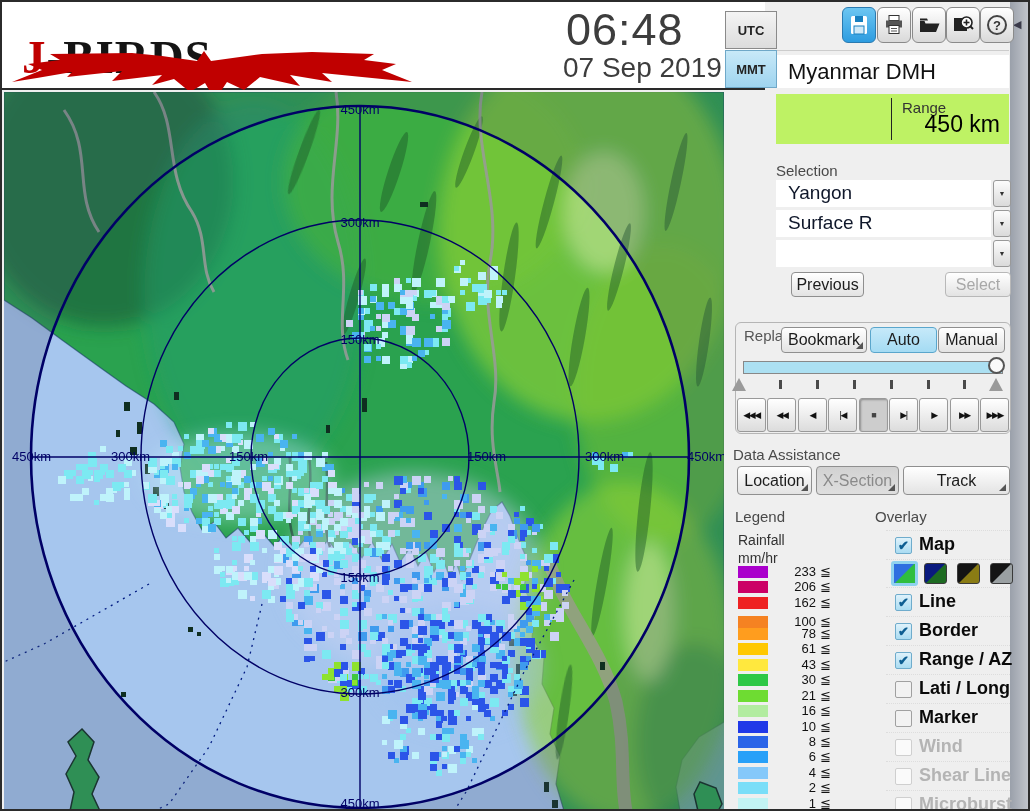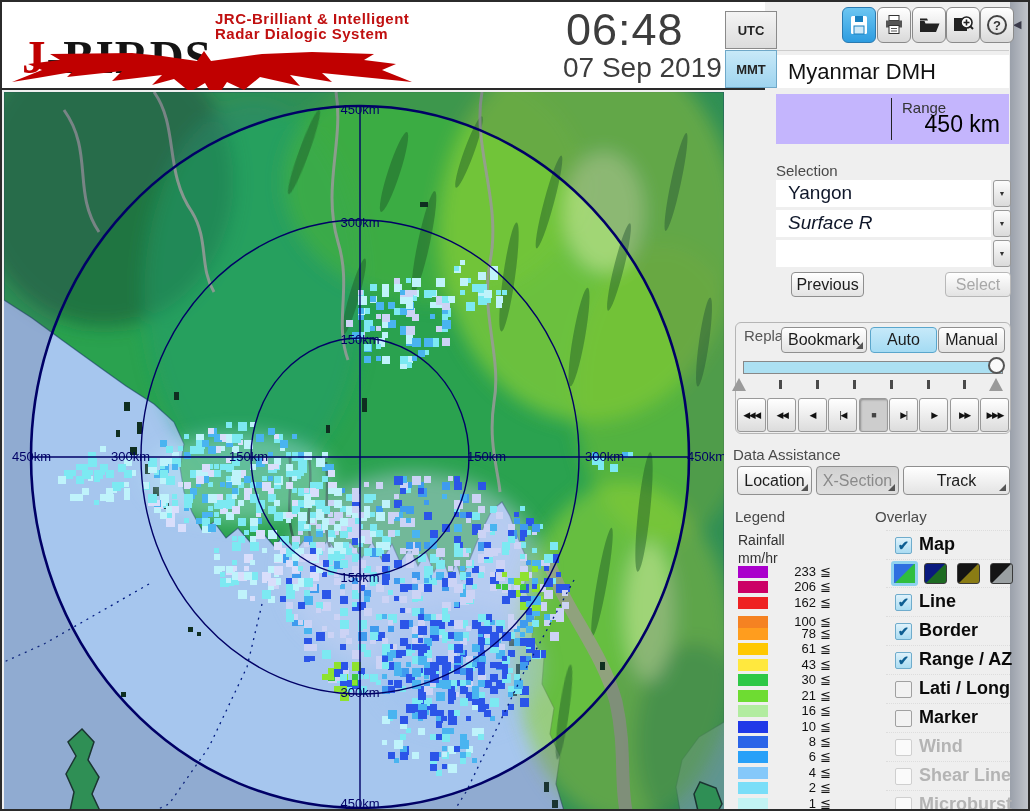--- a/index.html
+++ b/index.html
@@ -32,21 +32,21 @@
   #right-strip{left:1008px;top:0;width:22px;height:811px;background:linear-gradient(90deg,#9aa0aa,#c9ccd2);}
   #collapse-btn{left:1011px;top:14px;width:14px;height:16px;color:#3a3a4a;font-size:11px;line-height:16px;}
 
   .tool-btn{top:5px;width:34px;height:36px;border:1px solid #8a8a8a;border-radius:6px;
             background:linear-gradient(#ffffff,#d9d9d9);display:flex;align-items:center;justify-content:center;}
   .tool-btn.blue{background:linear-gradient(#6cc6f2,#2d9ce0);border-color:#2a7ab0;}
   #sep-top{left:774px;top:48px;width:233px;height:1px;background:#cccccc;}
 
   #station-box{left:774px;top:53px;width:233px;height:33px;background:#fff;}
   #station-box span{position:absolute;left:12px;top:4px;font-size:22px;color:#111;}
-  #range-box{left:774px;top:92px;width:233px;height:50px;background:#c4b5fd;}
+  #range-box{left:774px;top:92px;width:233px;height:50px;background:#bef264;}
   #range-divider{position:absolute;left:115px;top:4px;width:1px;height:42px;background:#222;}
   #range-label{position:absolute;left:126px;top:5px;font-size:15px;color:#333;}
   #range-value{position:absolute;right:9px;bottom:6px;font-size:23px;color:#000;}
 
   #selection-label{left:774px;top:160px;font-size:15px;color:#4a4a4a;}
   .dd-field{left:774px;width:215px;height:27px;background:#fff;}
   .dd-field span{position:absolute;left:12px;top:2px;font-size:19px;color:#0f172a;}
   .dd-arrow{left:991px;width:18px;height:27px;border:1px solid #999;border-radius:3px;
             background:linear-gradient(#fcfcfc,#dadada);font-size:7px;color:#333;
             display:flex;align-items:center;justify-content:center;}
@@ -1672,21 +1672,21 @@
   </div>
 
   <div class="abs" id="selection-label">Selection</div>
   <div id="dropdowns">
       <div class="dd-field" style="position: absolute; top: 178px;">
         <span>Yangon</span>
       </div>
       <div class="dd-arrow" style="position: absolute; top: 178px;">
         <span>▼</span>
       </div>
-      <div class="dd-field" style="position: absolute; top: 208px; font-style: italic;">
+      <div class="dd-field" style="position: absolute; top: 208px;">
         <span>Surface R</span>
       </div>
       <div class="dd-arrow" style="position: absolute; top: 208px;">
         <span>▼</span>
       </div>
       <div class="dd-field" style="position: absolute; top: 238px;">
         <span></span>
       </div>
       <div class="dd-arrow" style="position: absolute; top: 238px;">
         <span>▼</span>
@@ -1871,24 +1871,20 @@
         <span class="ov-lab disabled">Shear Line</span>
       </div>
       <div class="ov-row" style="position: absolute; top: 788px;">
         <span class="ov-cb disabled"></span>
         <span class="ov-lab disabled">Microburst</span>
       </div>
     </div>
 
   <div class="abs" id="header">
     <div class="abs" id="logo-title"><span class="j">J</span><span>-BIRDS</span></div>
-    <div class="abs" id="logo-sub">
-      <div>JRC-Brilliant &amp; Intelligent</div>
-      <div>Radar  Dialogic  System</div>
-    </div>
     <svg class="abs" id="eagle" width="400" height="42" viewBox="0 0 400 42">
       <polygon fill="#c00000" points="0,34 30,22 16,16 48,12 38,6 120,5 150,8 185,13 192,3 199,13
         250,6 300,4 362,6 352,12 384,16 370,22 400,34 310,25 320,34 278,27 288,38 248,29 232,42
         215,34 203,52 193,35 178,44 162,31 140,37 150,27 100,33 110,23 55,29 60,24 25,30"></polygon>
     </svg>
     <div class="abs" id="clock-time">06:48</div>
     <div class="abs" id="clock-date">07 Sep 2019</div>
     <div class="abs tz-btn" id="tz-utc">UTC</div>
     <div class="abs tz-btn" id="tz-mmt">MMT</div>
   </div>

